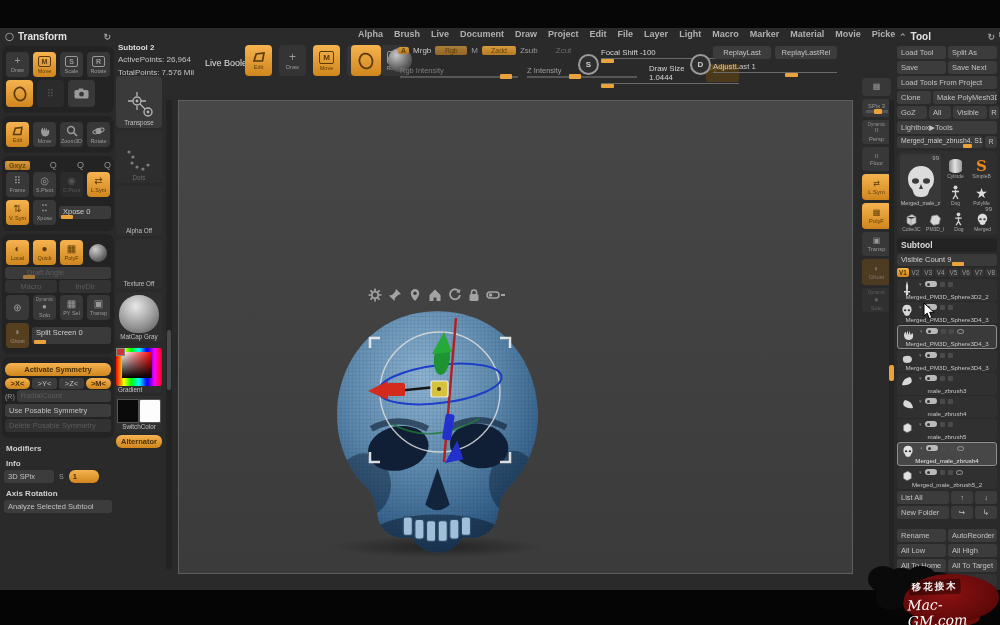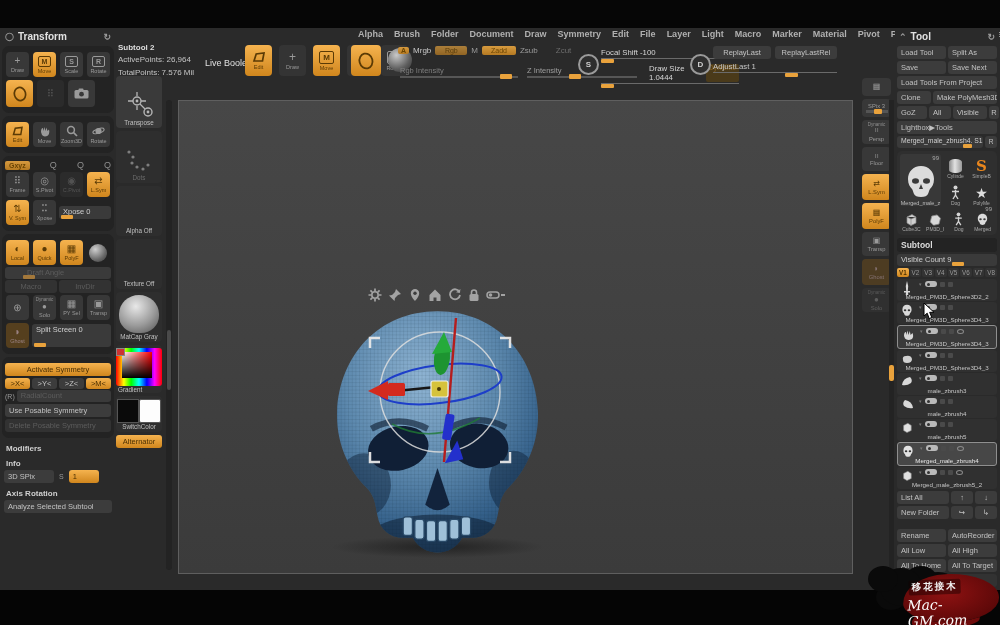--- a/index.html
+++ b/index.html
@@ -6,21 +6,21 @@
   body{font-family:"Liberation Sans",sans-serif;-webkit-font-smoothing:antialiased;}
   #app{position:relative;width:1000px;height:625px;overflow:hidden;background:#060606;}
   .mainbg{position:absolute;left:0;top:28px;width:1000px;height:562px;background:#2a2a2a;}
 
   
   .menubar{position:absolute;left:358px;top:29px;height:13px;display:flex;gap:11px;font-size:9px;font-weight:bold;color:#b0b0b0;white-space:nowrap;}
   .menu-item{cursor:default;}
 
   
   .btn{background:#3c3c3c;border-radius:3px;color:#c2c2c2;font-size:7.5px;text-align:left;padding:2px 4px;box-sizing:border-box;white-space:nowrap;overflow:hidden;}
-  .btn.on{background:linear-gradient(#f5b34f,#d0861d);color:#4a2f02;font-weight:normal;}
+  .btn.on{background:linear-gradient(#f5b34f,#d0861d);color:#4a2f02;font-weight:bold;border-radius:6px;}
   .btn.dim{color:#5c5c5c;background:#323232;}
   .btn.center{text-align:center;}
   .slider{position:relative;background:#3a3a3a;border-radius:3px;height:12px;font-size:7.5px;color:#cfcfcf;padding:1px 4px;box-sizing:border-box;overflow:hidden;white-space:nowrap;}
   .slider.dim{color:#5c5c5c;}
   .slider .h{position:absolute;bottom:0;height:4px;width:12px;background:#e9a23c;border-radius:1px;}
   .ibtn{display:inline-flex;flex-direction:column;align-items:center;justify-content:center;width:23px;height:25px;background:#383838;border-radius:4px;margin:1px;font-size:5.5px;color:#9a9a9a;gap:1px;vertical-align:top;box-sizing:border-box;}
   .ibtn.on{background:linear-gradient(#f5b34f,#d0861d);color:#5a3a05;}
   .ibtn.dim{opacity:.4;}
   .glyph{font-size:10px;line-height:1;}
   .lbox{width:13px;height:11px;border:1px solid currentColor;border-radius:2px;font-size:8px;line-height:11px;text-align:center;font-weight:bold;}
@@ -212,32 +212,32 @@
     <polygon points="92,36 80,58 100,56" fill="#25aa3a"></polygon>
     <rect x="92" y="118" width="9" height="26" rx="2" fill="#2330cc" transform="rotate(9 96 130)"></rect>
     <polygon points="94,168 104,144 112,162" fill="#2330cc" transform="rotate(6 100 156)"></polygon>
     <rect x="79" y="85" width="17" height="16" rx="2" fill="#d6c23c" stroke="#efefef" stroke-width="1.2"></rect>
     <circle cx="87" cy="93" r="2" fill="#4a3a08"></circle>
   </svg>
 
   <div class="menubar">
     <span class="menu-item">Alpha</span>
     <span class="menu-item">Brush</span>
-    <span class="menu-item">Folder</span>
+    <span class="menu-item">Live</span>
     <span class="menu-item">Document</span>
     <span class="menu-item">Draw</span>
-    <span class="menu-item">Symmetry</span>
+    <span class="menu-item">Project</span>
     <span class="menu-item">Edit</span>
     <span class="menu-item">File</span>
     <span class="menu-item">Layer</span>
     <span class="menu-item">Light</span>
     <span class="menu-item">Macro</span>
     <span class="menu-item">Marker</span>
     <span class="menu-item">Material</span>
-    <span class="menu-item">Pivot</span>
+    <span class="menu-item">Movie</span>
     <span class="menu-item">Picker</span>
     <span class="menu-item">Preferences</span>
     <span class="menu-item">PavCustom</span>
 
   </div>
 
   <div class="toolbar">
     <div class="tb-abs" style="left:3px;top:0px;line-height:1.55;">
       <div style="font-weight:bold;color:#dedede;">Subtool 2</div>
       <div style="color:#c4c4c4;">ActivePoints: 26,964</div>
@@ -485,21 +485,21 @@
         <div class="ibtn">
             <span class="glyph">▣</span>
             <span>Transp</span>
           </div>
       </div>
       <div class="row">
         <div class="ibtn" style="background:#6b4c1d;opacity:.7;color:#caa;">
             <span class="glyph">◗</span>
             <span>Ghost</span>
           </div>
-        <div class="slider" style="flex:1;height:23px;"><span>Split Screen 0</span><div class="h" style="left:2px;"></div></div>
+        <div class="slider" style="flex:1;height:17px;"><span>Split Screen 0</span><div class="h" style="left:2px;"></div></div>
       </div>
     </div>
 
     <div class="section">
       <div class="btn on full center">Activate Symmetry</div>
       <div class="row">
         <div class="btn on center" style="flex:1;padding:1px 2px;">&gt;X&lt;</div>
         <div class="btn center" style="flex:1;padding:1px 2px;">&gt;Y&lt;</div>
         <div class="btn center" style="flex:1;padding:1px 2px;">&gt;Z&lt;</div>
         <div class="btn on center" style="flex:1;padding:1px 2px;">&gt;M&lt;</div>

